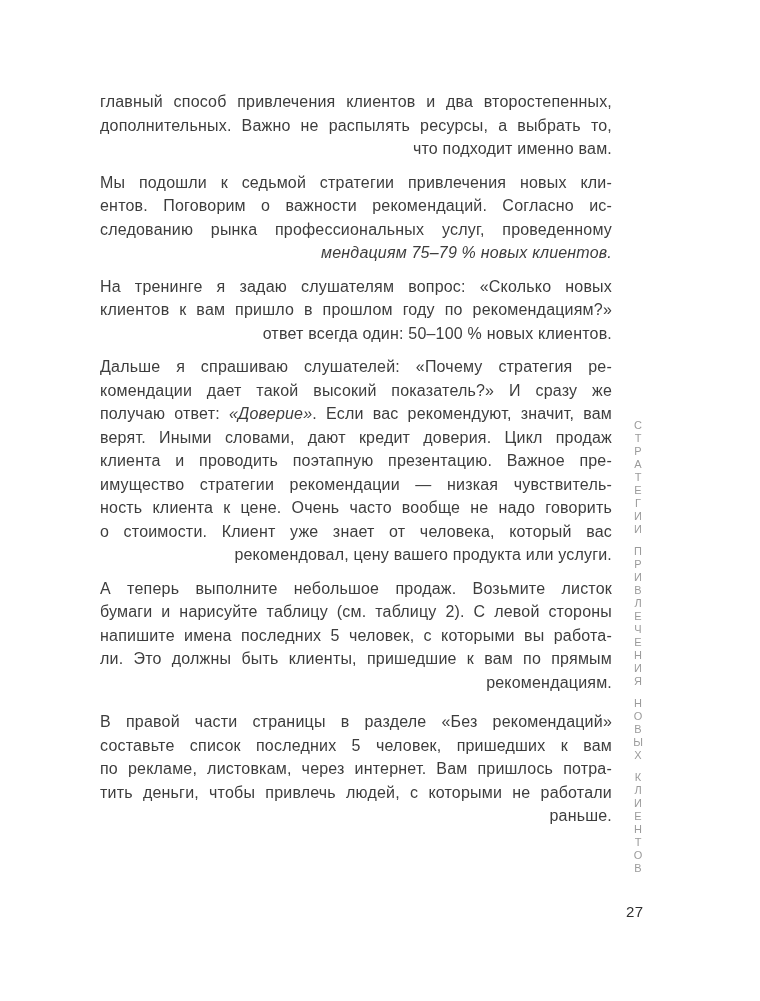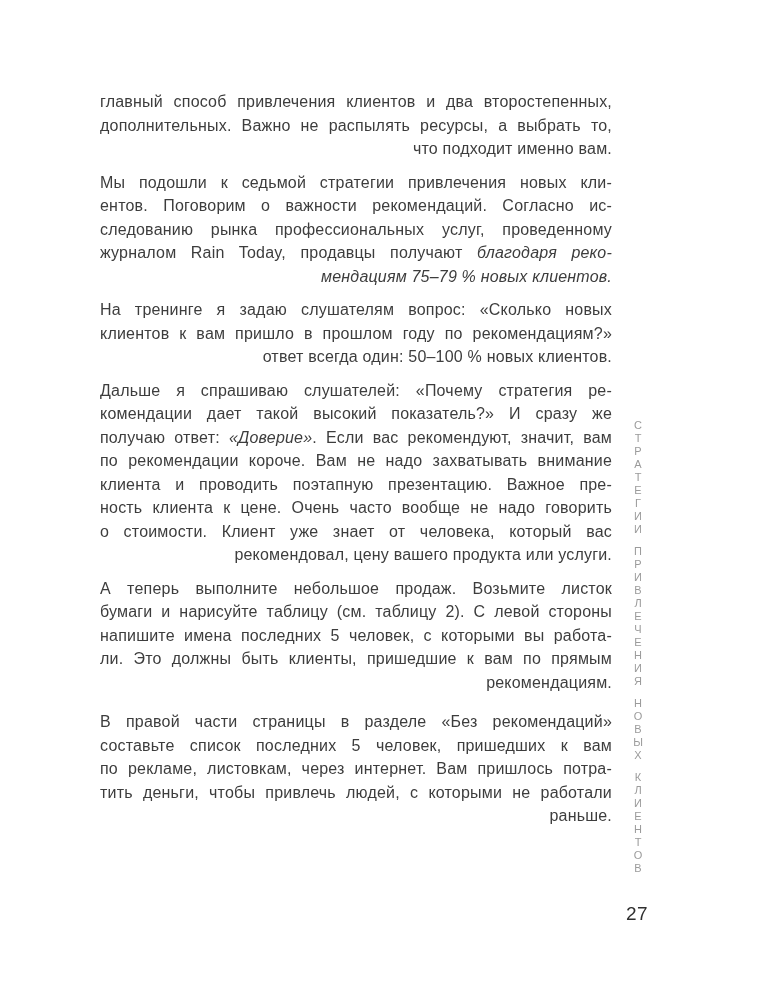--- a/index.html
+++ b/index.html
@@ -56,53 +56,53 @@
     letter-spacing: 0;
   }
   .vspace {
     display: block;
     height: 9px;
   }
   .page-number {
     position: absolute;
     left: 626px;
     top: 903px;
-    font-size: 19px;
+    font-size: 15px;
     color: #2f2f2f;
     letter-spacing: 0.5px;
   }
 </style>
 </head>
 <body>
 
 <div class="page">
   <div class="text-block">
       <div class="para">
         <div class="line">главный способ привлечения клиентов и два второстепенных,</div>
         <div class="line">дополнительных. Важно не распылять ресурсы, а выбрать то,</div>
         <div class="line last">что подходит именно вам.</div>
       </div>
       <div class="para">
         <div class="line">Мы подошли к седьмой стратегии привлечения новых кли-</div>
         <div class="line">ентов. Поговорим о важности рекомендаций. Согласно ис-</div>
         <div class="line">следованию рынка профессиональных услуг, проведенному</div>
-        <div class="line">журналом Rain Today, продавцы получают <em>благодаря реко-</em></div>
         <div class="line last"><em>мендациям 75–79 % новых клиентов.</em></div>
       </div>
       <div class="para">
         <div class="line">На тренинге я задаю слушателям вопрос: «Сколько новых</div>
         <div class="line">клиентов к вам пришло в прошлом году по рекомендациям?»</div>
         <div class="line last">ответ всегда один: 50–100 % новых клиентов.</div>
       </div>
       <div class="para">
         <div class="line">Дальше я спрашиваю слушателей: «Почему стратегия ре-</div>
         <div class="line">комендации дает такой высокий показатель?» И сразу же</div>
         <div class="line">получаю ответ: <em>«Доверие»</em>. Если вас рекомендуют, значит, вам</div>
-        <div class="line">по рекомендации короче. Вам не надо захватывать внимание</div>
+        <div class="line">верят. Иными словами, дают кредит доверия. Цикл продаж</div>
         <div class="line">клиента и проводить поэтапную презентацию. Важное пре-</div>
+        <div class="line">имущество стратегии рекомендации — низкая чувствитель-</div>
         <div class="line">ность клиента к цене. Очень часто вообще не надо говорить</div>
         <div class="line">о стоимости. Клиент уже знает от человека, который вас</div>
         <div class="line last">рекомендовал, цену вашего продукта или услуги.</div>
       </div>
       <div class="para">
         <div class="line">А теперь выполните небольшое продаж. Возьмите листок</div>
         <div class="line">бумаги и нарисуйте таблицу (см. таблицу 2). С левой стороны</div>
         <div class="line">напишите имена последних 5 человек, с которыми вы работа-</div>
         <div class="line">ли. Это должны быть клиенты, пришедшие к вам по прямым</div>
         <div class="line last">рекомендациям.</div>

